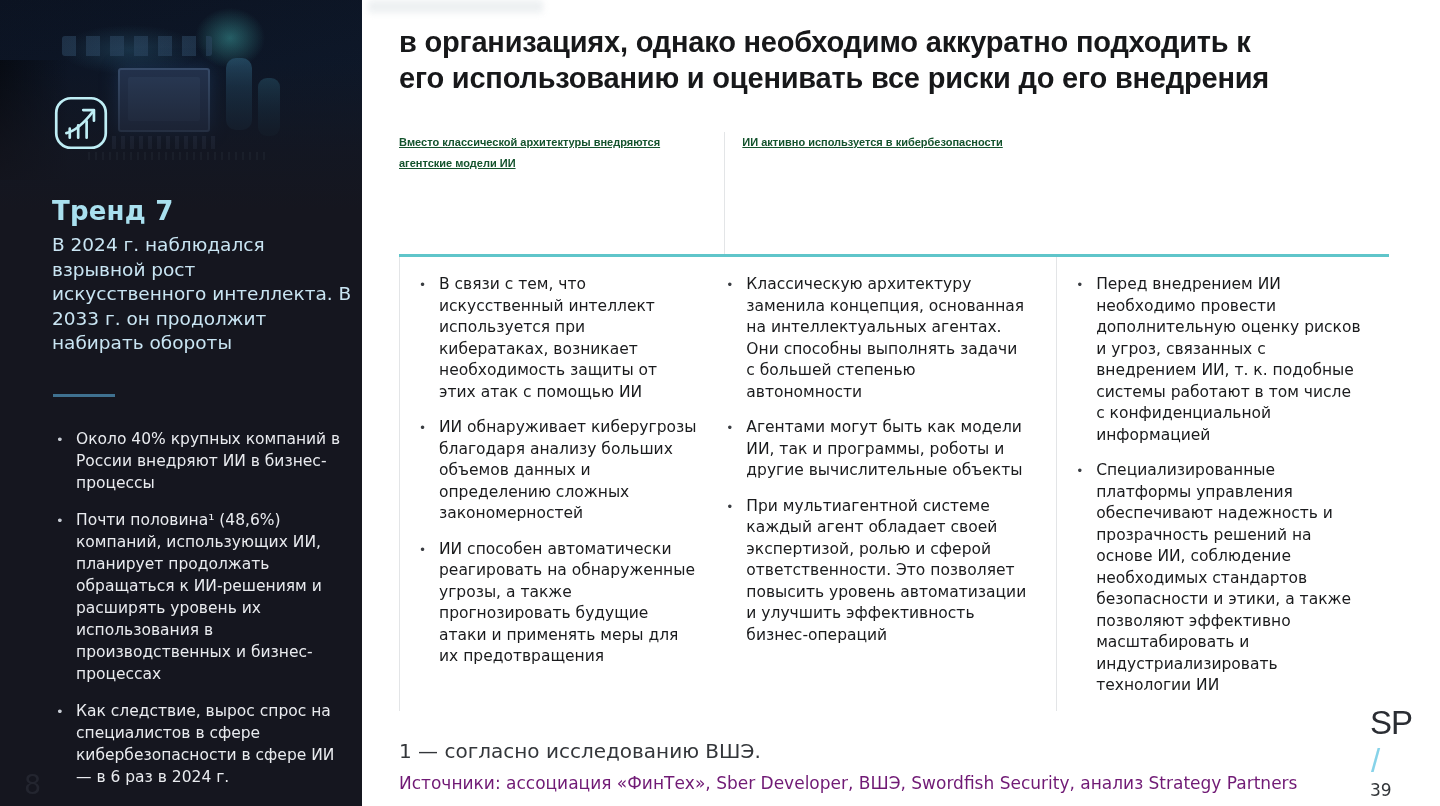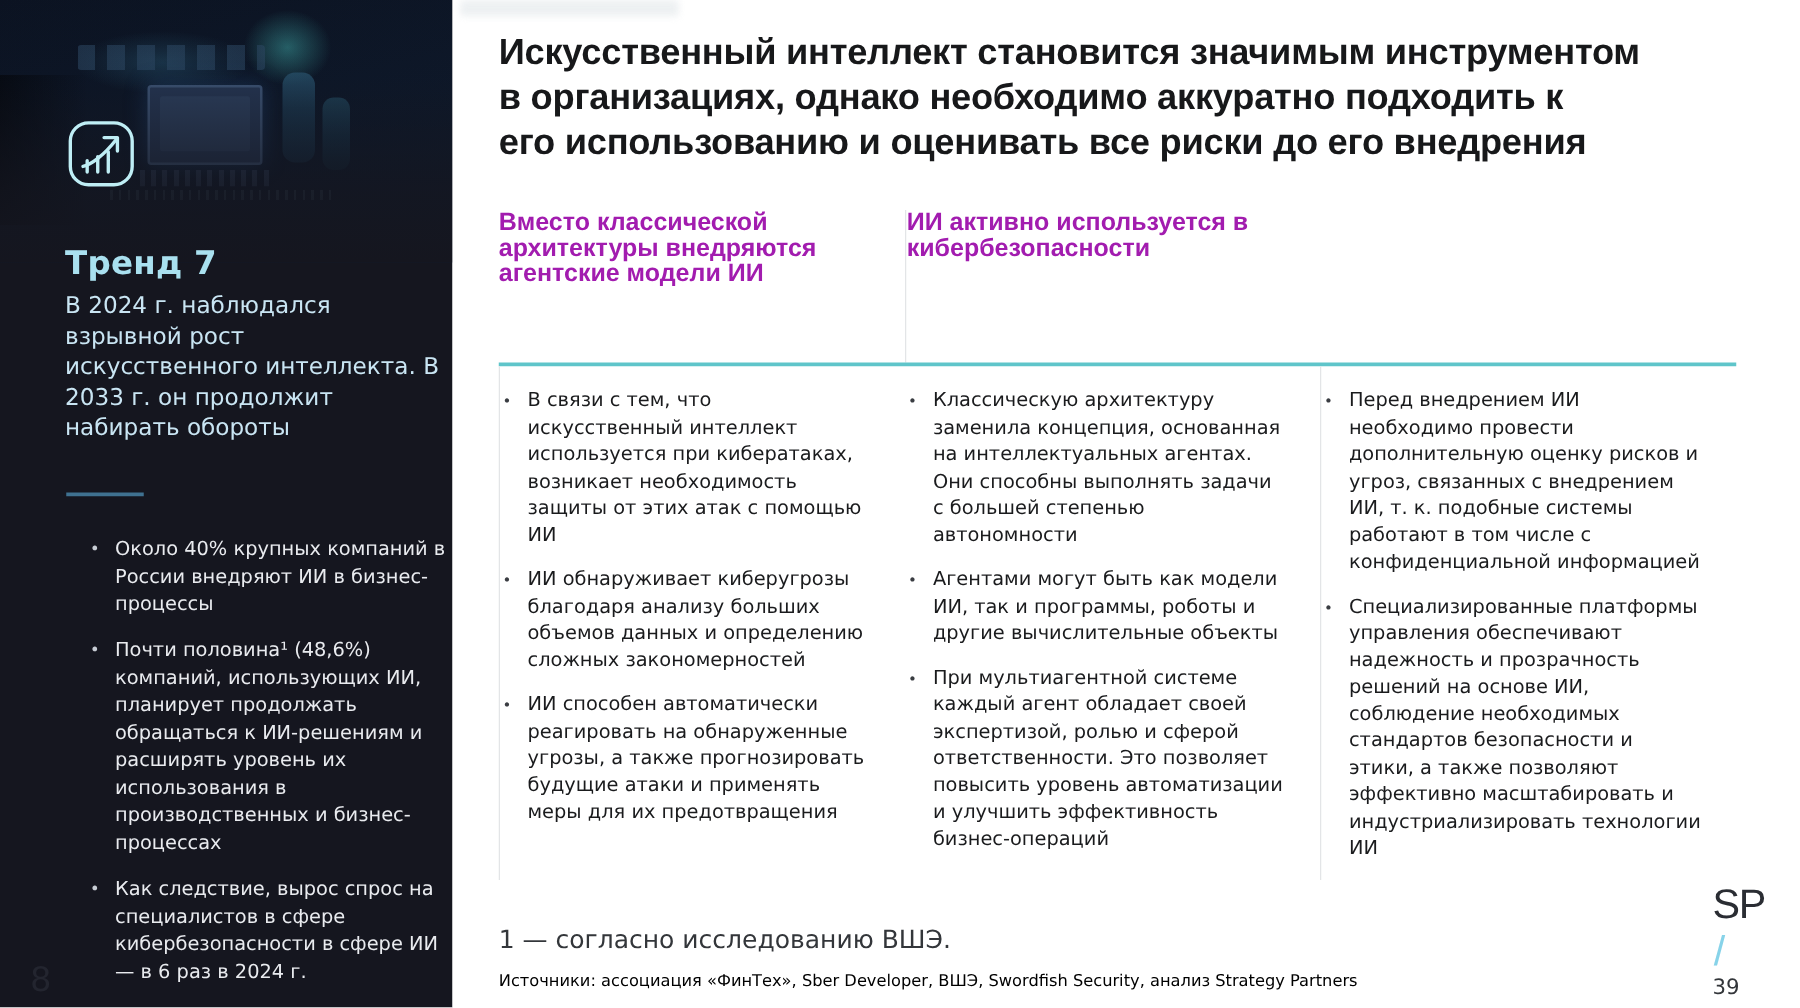--- a/index.html
+++ b/index.html
@@ -33,51 +33,51 @@
            background:linear-gradient(90deg, rgba(5,8,14,0.8), rgba(5,8,14,0)); }
   .photo .fade { position:absolute; left:0; top:0; width:100%; height:100%;
            background:linear-gradient(180deg, rgba(21,22,31,0.05) 30%, rgba(21,22,31,0.72) 72%, #15161f 100%); }
 
   .trend-icon { position:absolute; left:54px; top:95px; width:54px; height:56px; }
 
   .trend-label { position:absolute; left:52px; top:196px; font-size:26px; font-weight:700; color:#a9e0ef; letter-spacing:.2px; }
   .trend-desc  { position:absolute; left:52px; top:233px; width:300px; font-size:18.5px; line-height:24.5px; color:#c9e5f3; }
   .sidebar-divider { position:absolute; left:53px; top:394px; width:62px; height:3px; background:#3f7190; }
 
-  .sidebar-bullets { position:absolute; left:68px; top:388px; width:296px; list-style:none; }
+  .sidebar-bullets { position:absolute; left:52px; top:388px; width:296px; list-style:none; }
   .sidebar-bullets li { position:relative; padding-left:24px; margin-bottom:15px;
            font-size:15.5px; line-height:22px; color:#e9ebef; }
   .sidebar-bullets li::before { content:"•"; position:absolute; left:4px; top:1px; font-size:13px; color:#c7ccd4; }
 
   .faint-num { position:absolute; left:24px; bottom:6px; font-size:27px; color:#23252f; font-weight:400; }
 
   
   .main { position:relative; flex:1; height:806px; background:#ffffff; padding:24px 52px 0 37px; }
   .top-artifact { position:absolute; left:6px; top:0; width:175px; height:13px;
            background:#e9edef; filter:blur(3px); opacity:.8; border-radius:2px; }
 
   .eyebrow { font-size:17px; color:#8f9499; margin-bottom:13px; font-family:"Liberation Sans", sans-serif; }
   .page-title { font-family:"Liberation Sans", sans-serif; font-size:29px; line-height:36px;
            font-weight:700; color:#17181a; letter-spacing:-0.2px; }
 
   .panel { margin-top:36px; display:grid; grid-template-columns:1fr 1.02fr 1.02fr; }
   .cell { padding-right:26px; }
-  .cell.mid, .cell.right { border-left:1px solid #e3e5e7; }
-  .col-heading { font-family:"Liberation Sans", sans-serif; font-weight:700; font-size:20px;
-           line-height:20.5px; color:#a21caf; }
+  .cell.mid, .cell.right { border-left:1px solid #e3e5e7; padding-left:17px; }
+  .col-heading { font-family:"Liberation Sans", sans-serif; font-weight:700; font-size:11px;
+           line-height:20.5px; color:#14532d;text-decoration:underline; }
   .head-cell { height:122px; }
   .accent-line { grid-column:1 / -1; height:3px; background:#5fc5ca; margin-right:-1px; }
   .body-cell { padding-top:17px; min-height:392px; }
   .col-bullets { list-style:none; }
   .col-bullets li { position:relative; padding-left:22px; margin-bottom:14px;
            font-size:15.5px; line-height:21.5px; color:#1a1b1d; }
   .col-bullets li::before { content:"•"; position:absolute; left:2px; top:1px; font-size:12px; color:#3a3d42; }
 
   .footnote { position:absolute; left:37px; bottom:43px; font-size:20px; color:#33363a; }
-  .sources  { position:absolute; left:37px; bottom:13px; font-size:13px; color:#000000; }
+  .sources  { position:absolute; left:37px; bottom:13px; font-size:17px; color:#701a75; }
 
   .logo-row { position:absolute; right:28px; bottom:6px; display:flex; align-items:flex-start;flex-direction:column; }
   .logo-sp { font-family:"Liberation Sans", sans-serif; font-size:33px; font-weight:400;
            color:#2a2d33; letter-spacing:-1px; }
   .logo-slash { font-family:"Liberation Sans", sans-serif; font-size:33px; font-weight:400; color:#87d3e9; margin-left:1px; }
   .logo-page { font-size:17px; color:#33363a; }
 </style>
 </head>
 <body>
 
@@ -115,21 +115,20 @@
   </ul>
 
   <div class="faint-num">8</div>
 </aside>
 
 <main class="main">
   <div class="top-artifact"></div>
 
 
   <h1 class="page-title">
-    <div>Искусственный интеллект становится значимым инструментом</div>
     <div>в организациях, однако необходимо аккуратно подходить к</div>
     <div>его использованию и оценивать все риски до его внедрения</div>
   </h1>
 
   <div class="panel">
     <div class="cell head-cell">
       <div class="col-heading">Вместо классической архитектуры внедряются агентские модели ИИ</div>
     </div>
     <div class="cell mid head-cell">
       <div class="col-heading">ИИ активно используется в кибербезопасности</div>

